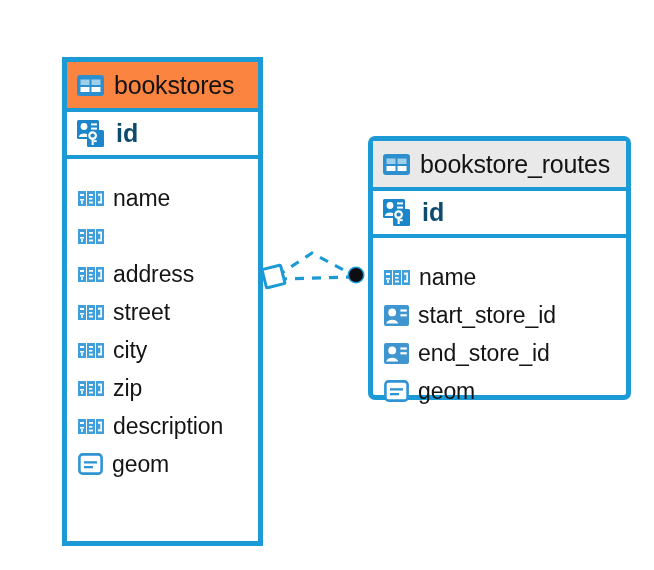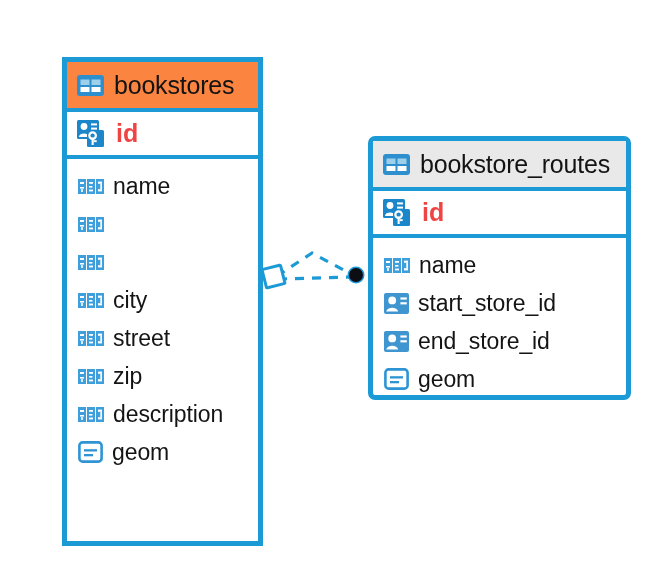--- a/index.html
+++ b/index.html
@@ -68,26 +68,26 @@
     box-sizing: border-box;
     height: 47px;
     display: flex;
     align-items: center;
     padding-left: 10px;
     border-bottom: 4px solid #1b9ad6;
   }
   .pk-label {
     font-size: 25px;
     font-weight: bold;
-    color: #ef4444;
+    color: #0c4a6e;
     margin-left: 10px;
   }
 
   .field-list {
-    padding-top: 8px;
+    padding-top: 20px;
   }
   .field-row {
     height: 38px;
     display: flex;
     align-items: center;
     padding-left: 11px;
   }
   .field-label {
     font-size: 23px;
     color: #141414;
@@ -240,20 +240,45 @@
               <rect x="3.2" y="10" width="1.6" height="3"></rect>
               <rect x="11" y="3" width="4" height="1.8"></rect>
                 <rect x="11" y="7" width="3.4" height="1.6"></rect>
               <rect x="11" y="10.6" width="4" height="1.8"></rect>
               <rect x="20" y="2.6" width="4" height="2.2"></rect>
                 <rect x="20" y="10.2" width="4" height="2.2"></rect>
               <rect x="22.3" y="4.8" width="1.7" height="5.4"></rect>
             </g>
           </svg>
         </span>
+        <span class="field-label">address</span>
+      </div>
+
+      <div class="field-row">
+        <span class="icon icon-abc">
+          <svg viewBox="0 0 26 15" width="26" height="15">
+            <g fill="#3f9fdd">
+              <rect x="0" y="0" width="8" height="15"></rect>
+                <rect x="9" y="0" width="8" height="15"></rect>
+                <rect x="18" y="0" width="8" height="15"></rect>
+            </g>
+            <g fill="#ffffff">
+              <rect x="2" y="3" width="4" height="2"></rect>
+                <rect x="2" y="8" width="4" height="1.6"></rect>
+              <rect x="3.2" y="10" width="1.6" height="3"></rect>
+              <rect x="11" y="3" width="4" height="1.8"></rect>
+                <rect x="11" y="7" width="3.4" height="1.6"></rect>
+              <rect x="11" y="10.6" width="4" height="1.8"></rect>
+              <rect x="20" y="2.6" width="4" height="2.2"></rect>
+                <rect x="20" y="10.2" width="4" height="2.2"></rect>
+              <rect x="22.3" y="4.8" width="1.7" height="5.4"></rect>
+            </g>
+          </svg>
+        </span>
+        <span class="field-label">street</span>
       </div>
 
       <div class="field-row">
         <span class="icon icon-abc">
           <svg viewBox="0 0 26 15" width="26" height="15">
             <g fill="#3f9fdd">
               <rect x="0" y="0" width="8" height="15"></rect>
                 <rect x="9" y="0" width="8" height="15"></rect>
                 <rect x="18" y="0" width="8" height="15"></rect>
             </g>
@@ -264,44 +289,20 @@
               <rect x="11" y="3" width="4" height="1.8"></rect>
                 <rect x="11" y="7" width="3.4" height="1.6"></rect>
               <rect x="11" y="10.6" width="4" height="1.8"></rect>
               <rect x="20" y="2.6" width="4" height="2.2"></rect>
                 <rect x="20" y="10.2" width="4" height="2.2"></rect>
               <rect x="22.3" y="4.8" width="1.7" height="5.4"></rect>
             </g>
           </svg>
         </span>
         <span class="field-label">city</span>
-      </div>
-
-      <div class="field-row">
-        <span class="icon icon-abc">
-          <svg viewBox="0 0 26 15" width="26" height="15">
-            <g fill="#3f9fdd">
-              <rect x="0" y="0" width="8" height="15"></rect>
-                <rect x="9" y="0" width="8" height="15"></rect>
-                <rect x="18" y="0" width="8" height="15"></rect>
-            </g>
-            <g fill="#ffffff">
-              <rect x="2" y="3" width="4" height="2"></rect>
-                <rect x="2" y="8" width="4" height="1.6"></rect>
-              <rect x="3.2" y="10" width="1.6" height="3"></rect>
-              <rect x="11" y="3" width="4" height="1.8"></rect>
-                <rect x="11" y="7" width="3.4" height="1.6"></rect>
-              <rect x="11" y="10.6" width="4" height="1.8"></rect>
-              <rect x="20" y="2.6" width="4" height="2.2"></rect>
-                <rect x="20" y="10.2" width="4" height="2.2"></rect>
-              <rect x="22.3" y="4.8" width="1.7" height="5.4"></rect>
-            </g>
-          </svg>
-        </span>
-        <span class="field-label">street</span>
       </div>
 
 
       <div class="field-row">
         <span class="icon icon-abc">
           <svg viewBox="0 0 26 15" width="26" height="15">
             <g fill="#3f9fdd">
               <rect x="0" y="0" width="8" height="15"></rect>
                 <rect x="9" y="0" width="8" height="15"></rect>
                 <rect x="18" y="0" width="8" height="15"></rect>

